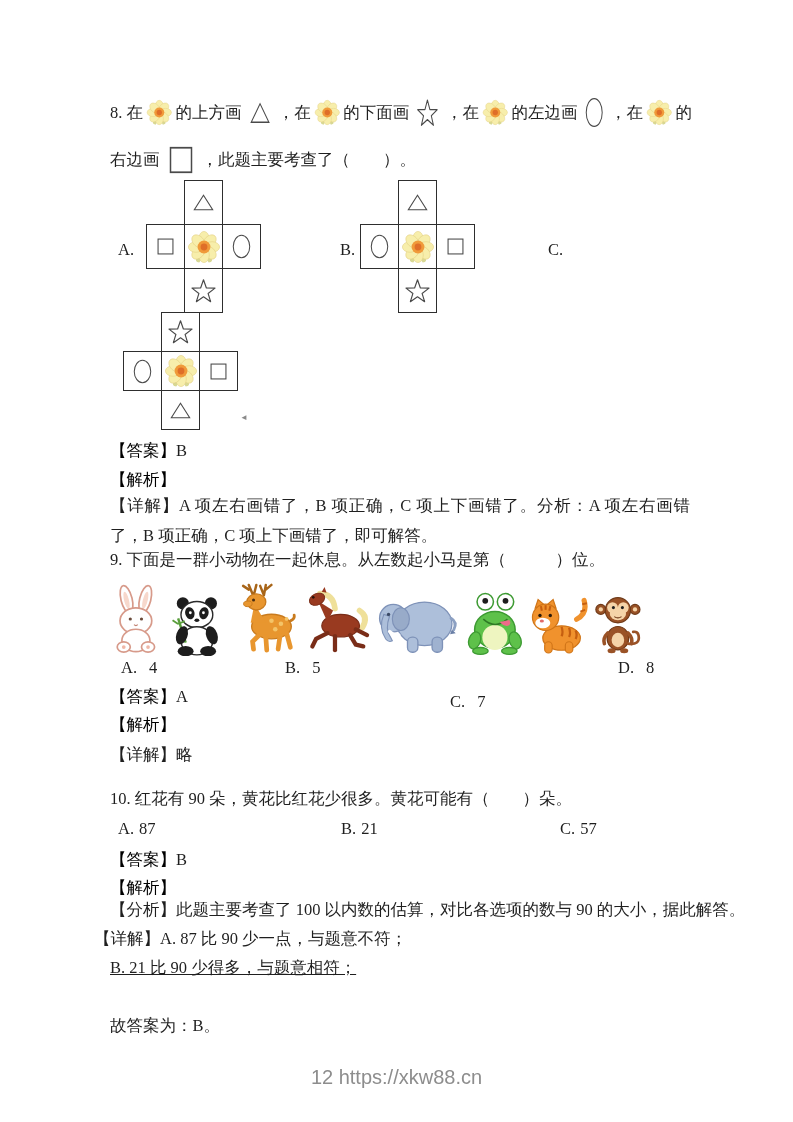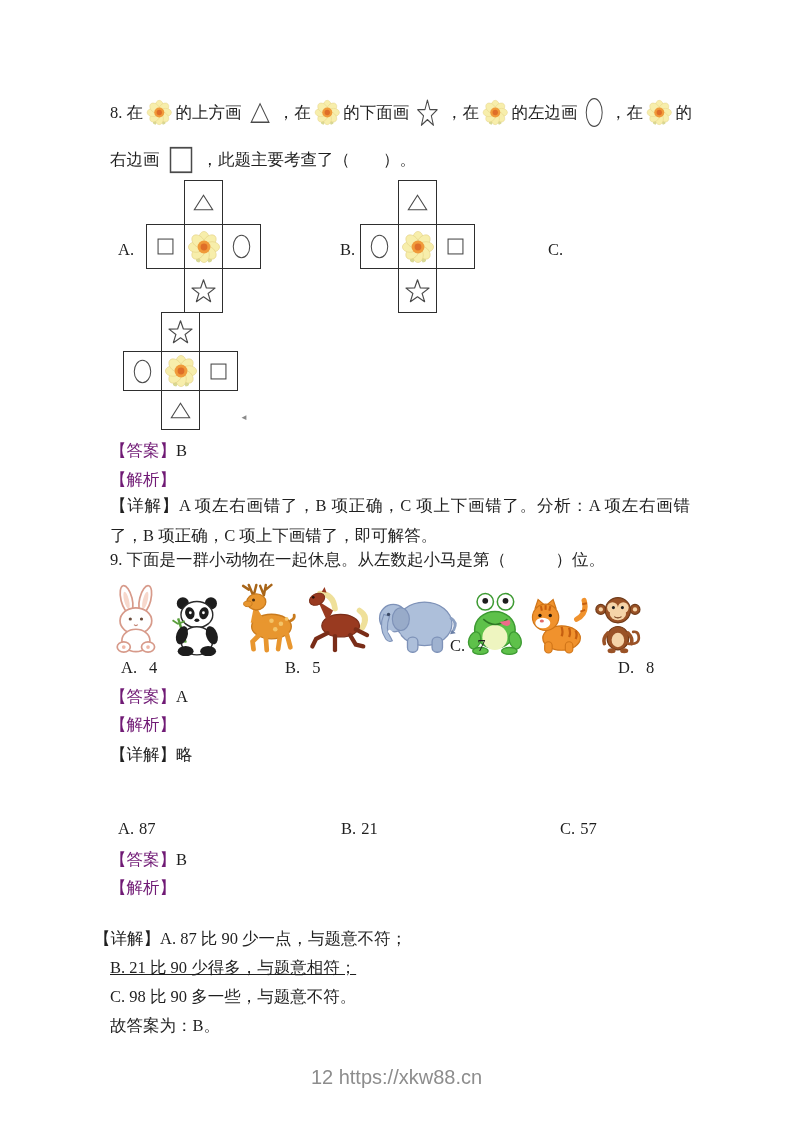--- a/index.html
+++ b/index.html
@@ -1,21 +1,21 @@
 <!DOCTYPE html>
 <html><head>
 <meta charset="utf-8">
 <style>
   html,body{margin:0;padding:0;background:#ffffff;}
   .page{position:relative;width:793px;height:1122px;background:#ffffff;overflow:hidden;
         font-family:"Liberation Serif","DejaVu Serif",serif;color:#1f1f1f;font-size:16.5px;}
   .abs{position:absolute;}
   .row{position:absolute;display:flex;align-items:center;gap:3px;white-space:nowrap;}
   .para{position:absolute;line-height:30px;text-align:justify;}
-  .blue{color:#701a75;}
+  .blue{color:#000000;}
   .opt-label{position:absolute;white-space:nowrap;}
   .opt-label .ov{margin-left:12px;}
   .opt-label .ov-near{margin-left:5px;}
   
   .shape{display:inline-flex;align-items:center;justify-content:center;line-height:0;}
   .shape svg{width:100%;height:100%;}
   .q8l .shape-flower{width:36px;height:35px;}
   .q8l .shape-triangle{width:30px;height:24px;margin:0 4px;}
   .q8l .shape-star{width:31px;height:30px;margin:0 4px;}
   .q8l .shape-circle{width:25px;height:31px;margin:0 4px;}
@@ -511,44 +511,45 @@
         <path d="M42 60 q14 2 12 -9 q-1 -5 -6 -4" stroke="#9a5226" stroke-width="3" fill="none" stroke-linecap="round"></path>
         <ellipse cx="24" cy="68" rx="4.5" ry="2.8" fill="#9a5226"></ellipse>
           <ellipse cx="38" cy="68" rx="4.5" ry="2.8" fill="#9a5226"></ellipse>
       </svg>
     </span>
   </div>
 
   <div>
     <span class="opt-label" style="left:121px;top:658px;"><span>A.</span><span class="ov">4</span></span>
     <span class="opt-label" style="left:285px;top:658px;"><span>B.</span><span class="ov">5</span></span>
-    <span class="opt-label" style="left:450px;top:636px;"><span>C.</span><span class="ov">7</span></span>
+    <span class="opt-label" style="left:450px;top:692px;"><span>C.</span><span class="ov">7</span></span>
     <span class="opt-label" style="left:618px;top:658px;"><span>D.</span><span class="ov">8</span></span>
   </div>
 
   <div class="abs" style="left:110px;top:686px;">
     <span class="blue">【答案】</span><span>A</span>
   </div>
   <div class="abs" style="left:110px;top:714px;">
     <span class="blue">【解析】</span>
   </div>
   <div class="abs" style="left:110px;top:744px;">【详解】略</div>
 
+  <div class="abs" style="left:110px;top:788px;">10. 红花有 90 朵，黄花比红花少很多。黄花可能有（　　）朵。</div>
 
   <div>
     <span class="opt-label" style="left:118px;top:819px;"><span>A.</span><span class="ov ov-near">87</span></span>
     <span class="opt-label" style="left:341px;top:819px;"><span>B.</span><span class="ov ov-near">21</span></span>
     <span class="opt-label" style="left:560px;top:819px;"><span>C.</span><span class="ov ov-near">57</span></span>
   </div>
 
   <div class="abs" style="left:110px;top:849px;">
     <span class="blue">【答案】</span><span>B</span>
   </div>
   <div class="abs" style="left:110px;top:877px;">
     <span class="blue">【解析】</span>
   </div>
+  <div class="abs" style="left:110px;top:899px;">【分析】此题主要考查了 100 以内数的估算，对比各选项的数与 90 的大小，据此解答。</div>
   <div class="abs" style="left:94px;top:928px;">【详解】A. 87 比 90 少一点，与题意不符；</div>
   <div class="abs" style="left:110px;top:957px;text-decoration:underline;">B. 21 比 90 少得多，与题意相符；</div>
-  <div class="abs" style="left:110px;top:986px;">C. 98 比 90 多一些，与题意不符。</div>
   <div class="abs" style="left:110px;top:1015px;">故答案为：B。</div>
 
   <div class="footer">12 https://xkw88.cn</div>
 </div>
 
 </body></html>

